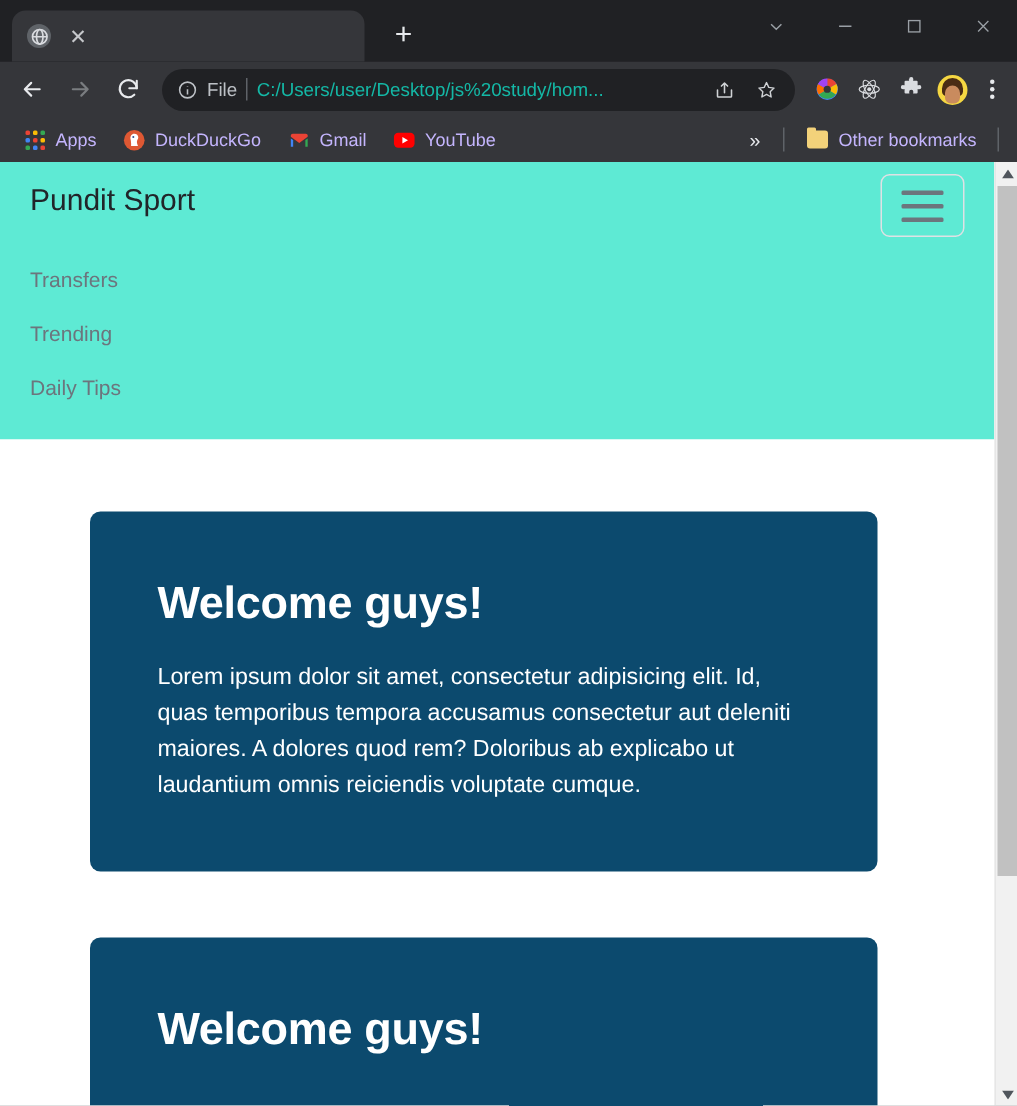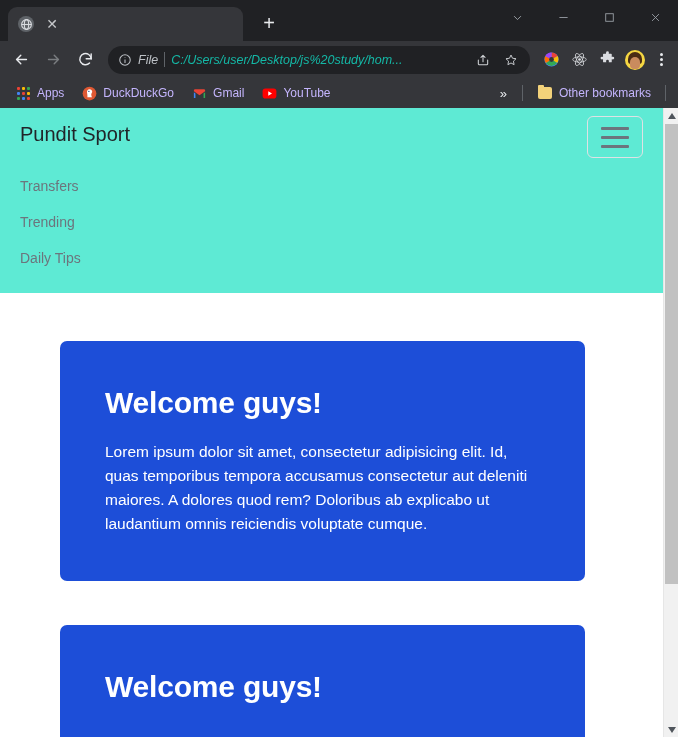--- a/index.html
+++ b/index.html
@@ -38,21 +38,21 @@
     display: flex; align-items: center; justify-content: center; margin: 0 0 4px 12px;
   }
   .winctl { position: absolute; right: 0; top: 0; display: flex; height: 34px; }
   .winbtn {
     width: 46px; height: 34px; display: flex; align-items: center; justify-content: center;
     color: #9aa0a6;
   }
   .winbtn svg { width: 11px; height: 11px; }
 
   
-  .toolbar { height: 37px; background: #35363a; display: flex; align-items: center; padding: 0 6px; gap: 2px; flex: 0 0 37px; font-style: italic; }
+  .toolbar { height: 37px; background: #35363a; display: flex; align-items: center; padding: 0 6px; gap: 2px; flex: 0 0 37px; }
   .navbtn { width: 30px; height: 30px; display: flex; align-items: center; justify-content: center; color: #e8eaed; border-radius: 50%; }
   .navbtn svg { width: 17px; height: 17px; }
   .navbtn.disabled { color: #7a7d80; }
   .omnibox {
     flex: 1 1 auto; height: 28px; background: #202124; border-radius: 14px;
     display: flex; align-items: center; padding: 0 8px 0 10px; margin: 0 6px; gap: 6px; min-width: 0;
   }
   .omni-info { color: #bdc1c6; display: flex; align-items: center; }
   .omni-info svg { width: 14px; height: 14px; }
   .omni-scheme { color: #bdc1c6; font-size: 12.5px; }
@@ -94,21 +94,21 @@
     width: 56px; height: 42px; border: 1px solid #dfe1e4; border-radius: 6px; background: transparent;
     display: flex; flex-direction: column; align-items: center; justify-content: center; gap: 6px;
   }
   .toggler i { display: block; width: 28px; height: 3px; background: #6c757d; border-radius: 1px; }
   .navlinks { margin-top: 10px; display: flex; flex-direction: column; }
   .navlink { font-size: 14px; color: #6c757d; padding: 9px 0; line-height: 1.3; }
   .navlink.logout { color: #dc3545; }
 
   .content { padding: 48px 0 0 0; background: #ffffff; }
   .card {
-    margin: 0 78px 44px 60px; background: #1d4ed8; border-radius: 7px;
+    margin: 0 78px 44px 60px; background: #0c4a6e; border-radius: 7px;
     color: #ffffff; padding: 44px 45px 45px 45px;
   }
   .card-title { font-size: 30px; font-weight: bold; line-height: 1.2; margin-bottom: 19px; letter-spacing: -0.2px; }
   .card-text { font-size: 15.5px; line-height: 1.55; max-width: 455px; }
 
   
   .pscroll { width: 15px; background: #f1f1f1; border-left: 1px solid #e6e6e6; position: relative; flex: 0 0 15px; }
   .pscroll .arrow { position: absolute; left: 0; width: 15px; height: 15px; display: flex; align-items: center; justify-content: center; }
   .pscroll .arrow.up { top: 0; }
   .pscroll .arrow.down { bottom: 0; }

